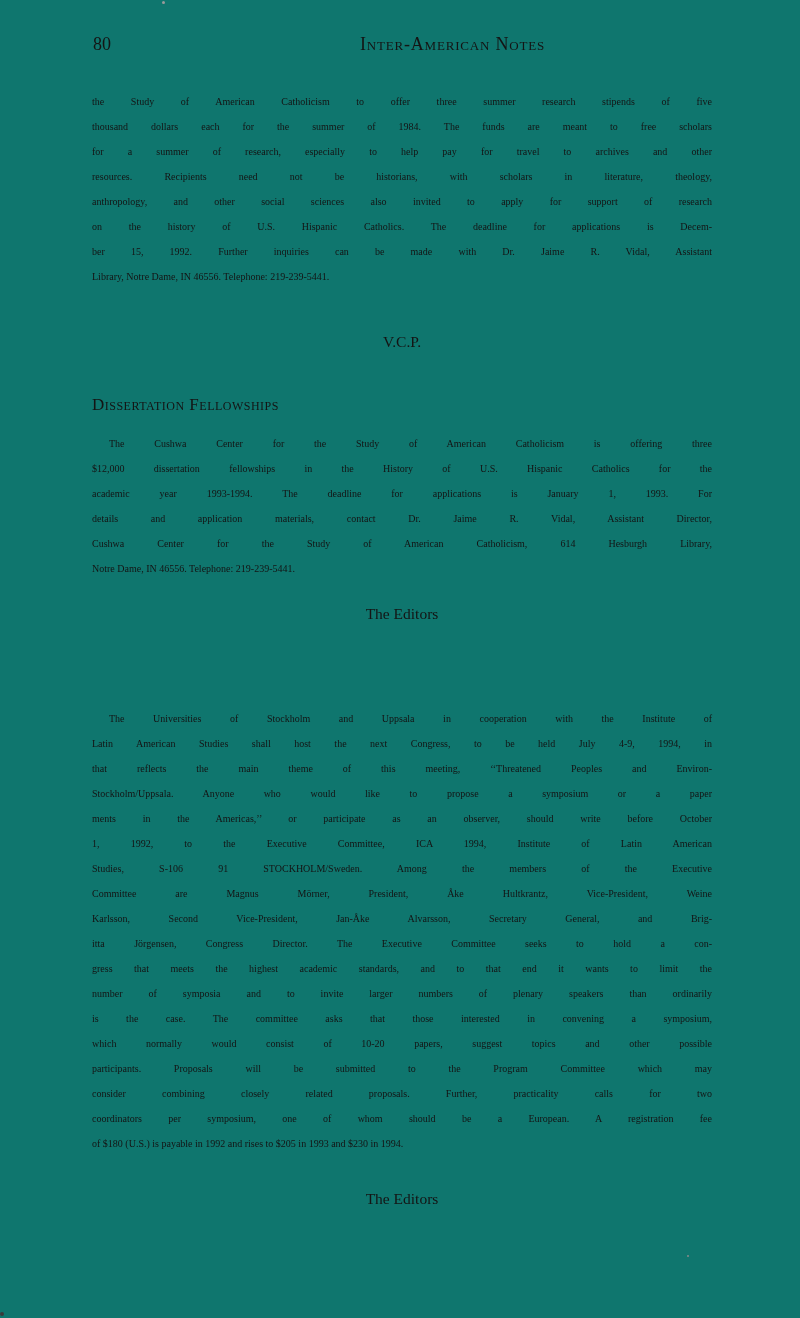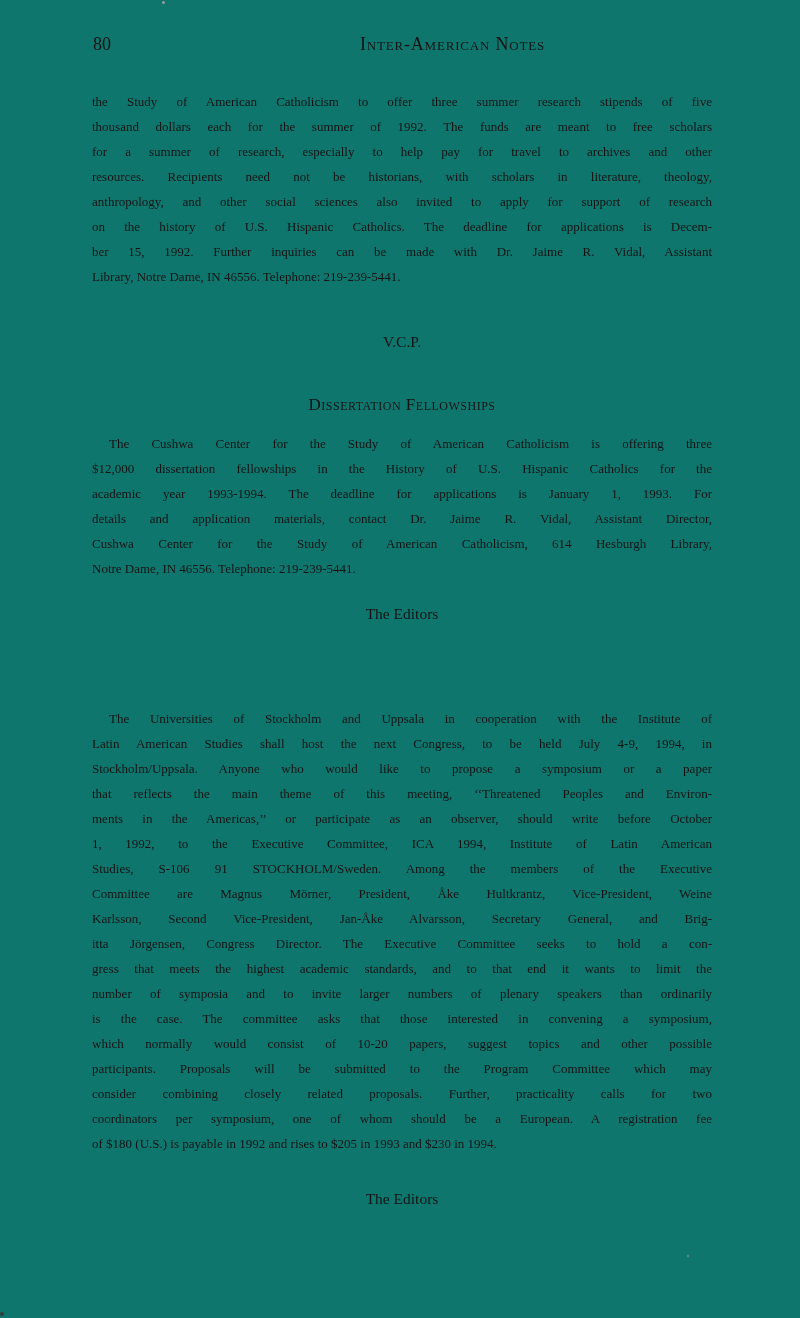--- a/index.html
+++ b/index.html
@@ -20,38 +20,37 @@
     position:absolute; left:0; right:0; top:34px;
     padding-left:105px;
     text-align:center;
     font-variant:small-caps;
     font-size:18px;
     letter-spacing:0.8px;
     font-family:Liberation Serif, serif;
   }
   .para {
     position:absolute; left:92px; width:620px;
-    font-size:13px;
+    font-size:10px;
     line-height:25px;
   }
   .para .line {
     text-align:justify;
     text-align-last:justify;
     white-space:normal;
   }
   .para .line.last { text-align-last:left; }
   .para .line.indent { text-indent:17px; }
   .sig {
     position:absolute; left:92px; width:620px;
     text-align:center;
     font-size:15.5px;
   }
   .heading {
     position:absolute; left:92px; width:620px;
-    text-align:center;
     font-variant:small-caps;
     font-size:17px;
     letter-spacing:0.5px;
   }
   #sec1-para { top:89px; }
   #sec1-sig  { top:333px; }
   #sec2-head { top:395px; }
   #sec2-para { top:431px; }
   #sec2-sig  { top:605px; }
   #sec3-head { top:669px; }
@@ -66,21 +65,21 @@
 <body>
 
 <div class="page">
 
   <div class="header-pagenum">80</div>
 
   <div class="running-head">Inter-American Notes</div>
 
   <div id="sec1-para" class="para">
       <div class="line">the Study of American Catholicism to offer three summer research stipends of five</div>
-      <div class="line">thousand dollars each for the summer of 1992. The funds are meant to free scholars</div>
+      <div class="line">thousand dollars each for the summer of 1984. The funds are meant to free scholars</div>
       <div class="line">for a summer of research, especially to help pay for travel to archives and other</div>
       <div class="line">resources. Recipients need not be historians, with scholars in literature, theology,</div>
       <div class="line">anthropology, and other social sciences also invited to apply for support of research</div>
       <div class="line">on the history of U.S. Hispanic Catholics. The deadline for applications is Decem-</div>
       <div class="line">ber 15, 1992. Further inquiries can be made with Dr. Jaime R. Vidal, Assistant</div>
       <div class="line last">Library, Notre Dame, IN 46556. Telephone: 219-239-5441.</div>
     </div>
 
   <div id="sec1-sig" class="sig">V.C.P.</div>
 
@@ -94,22 +93,22 @@
       <div class="line">Cushwa Center for the Study of American Catholicism, 614 Hesburgh Library,</div>
       <div class="line last">Notre Dame, IN 46556. Telephone: 219-239-5441.</div>
     </div>
 
   <div id="sec2-sig" class="sig">The Editors</div>
 
 
   <div id="sec3-para" class="para">
       <div class="line indent">The Universities of Stockholm and Uppsala in cooperation with the Institute of</div>
       <div class="line">Latin American Studies shall host the next Congress, to be held July 4-9, 1994, in</div>
+      <div class="line">that reflects the main theme of this meeting, ‘‘Threatened Peoples and Environ-</div>
       <div class="line">Stockholm/Uppsala. Anyone who would like to propose a symposium or a paper</div>
-      <div class="line">that reflects the main theme of this meeting, ‘‘Threatened Peoples and Environ-</div>
       <div class="line">ments in the Americas,’’ or participate as an observer, should write before October</div>
       <div class="line">1, 1992, to the Executive Committee, ICA 1994, Institute of Latin American</div>
       <div class="line">Studies, S-106 91 STOCKHOLM/Sweden. Among the members of the Executive</div>
       <div class="line">Committee are Magnus Mörner, President, Åke Hultkrantz, Vice-President, Weine</div>
       <div class="line">Karlsson, Second Vice-President, Jan-Åke Alvarsson, Secretary General, and Brig-</div>
       <div class="line">itta Jörgensen, Congress Director. The Executive Committee seeks to hold a con-</div>
       <div class="line">gress that meets the highest academic standards, and to that end it wants to limit the</div>
       <div class="line">number of symposia and to invite larger numbers of plenary speakers than ordinarily</div>
       <div class="line">is the case. The committee asks that those interested in convening a symposium,</div>
       <div class="line">which normally would consist of 10-20 papers, suggest topics and other possible</div>

